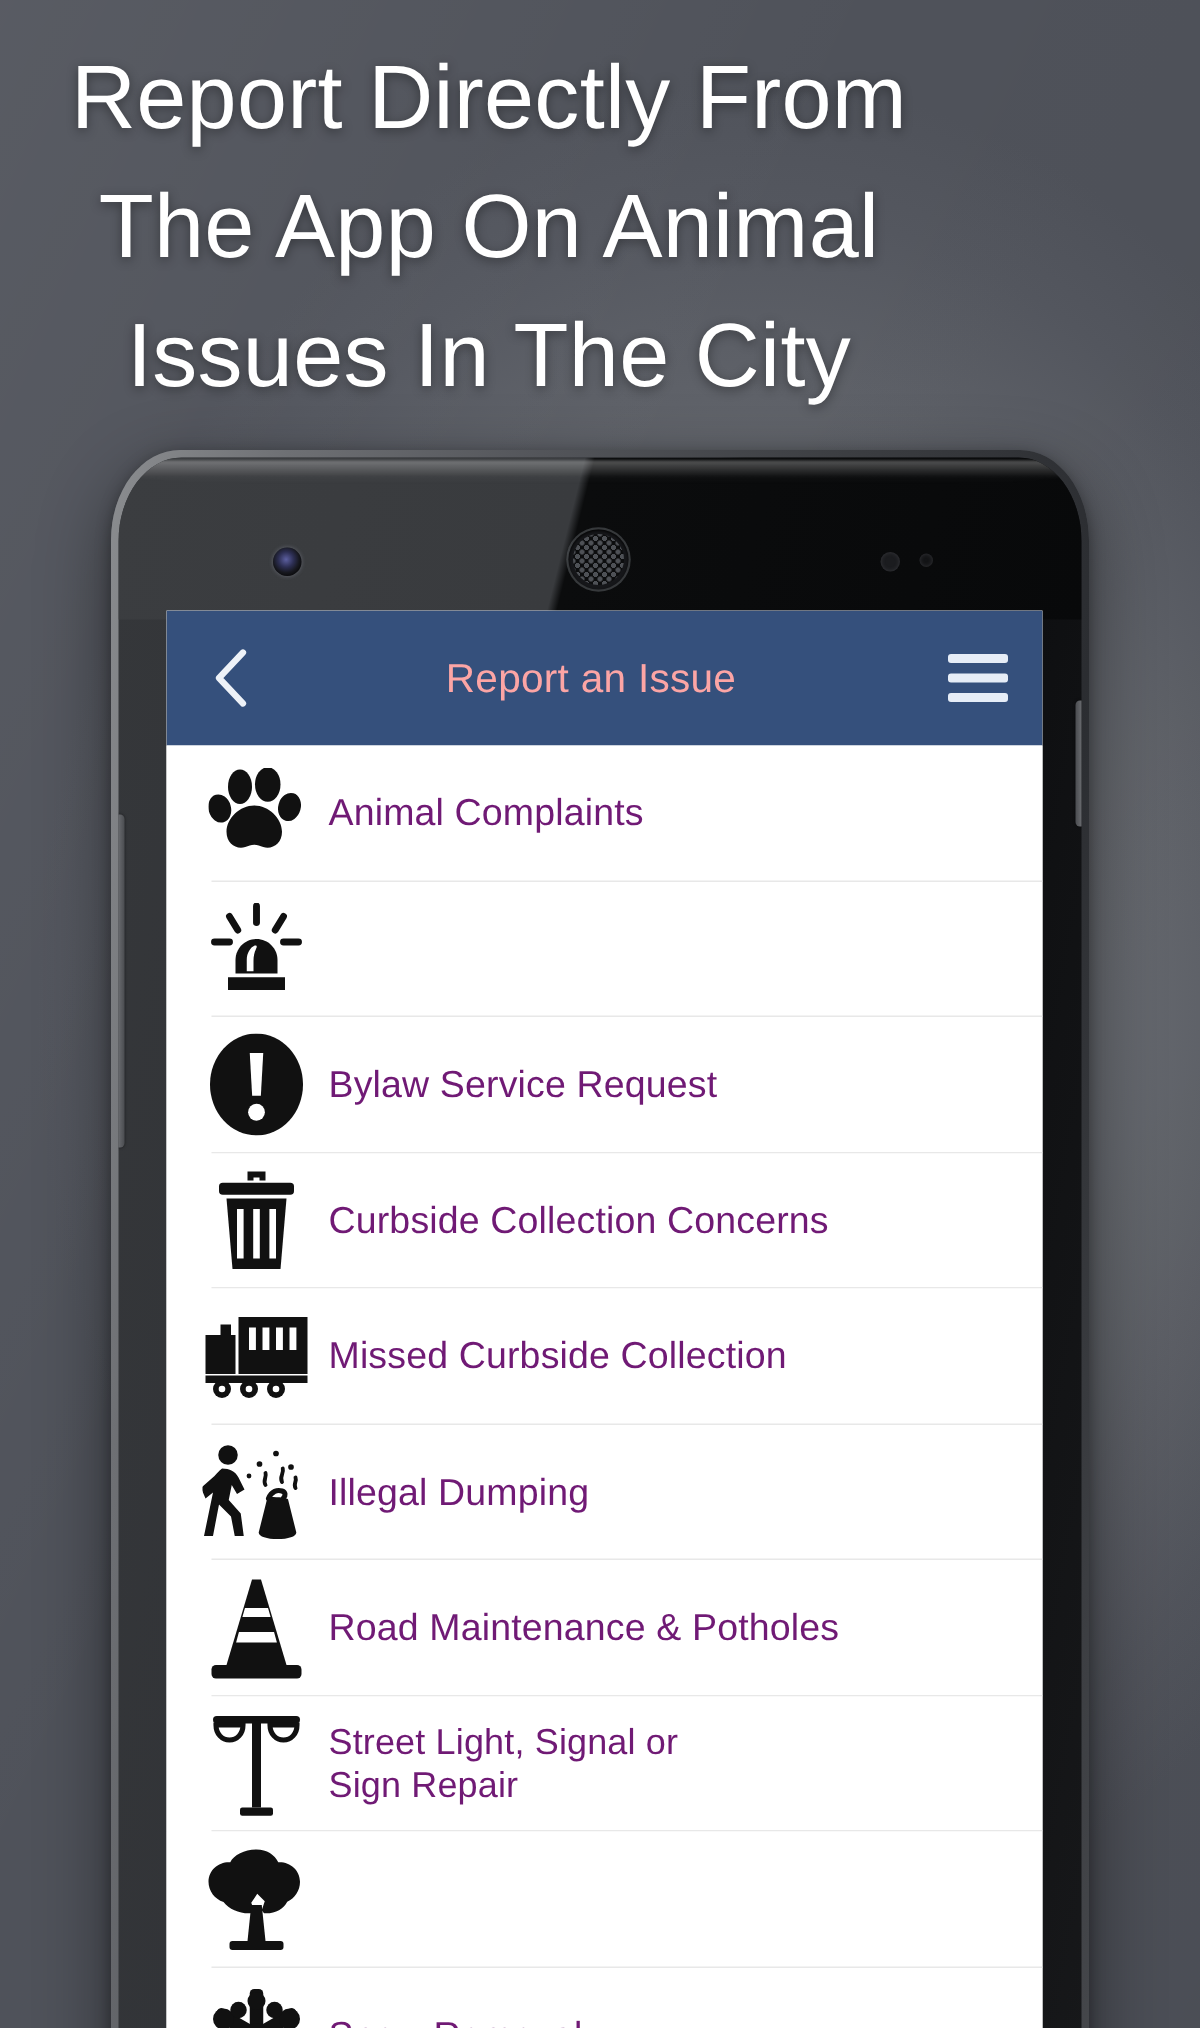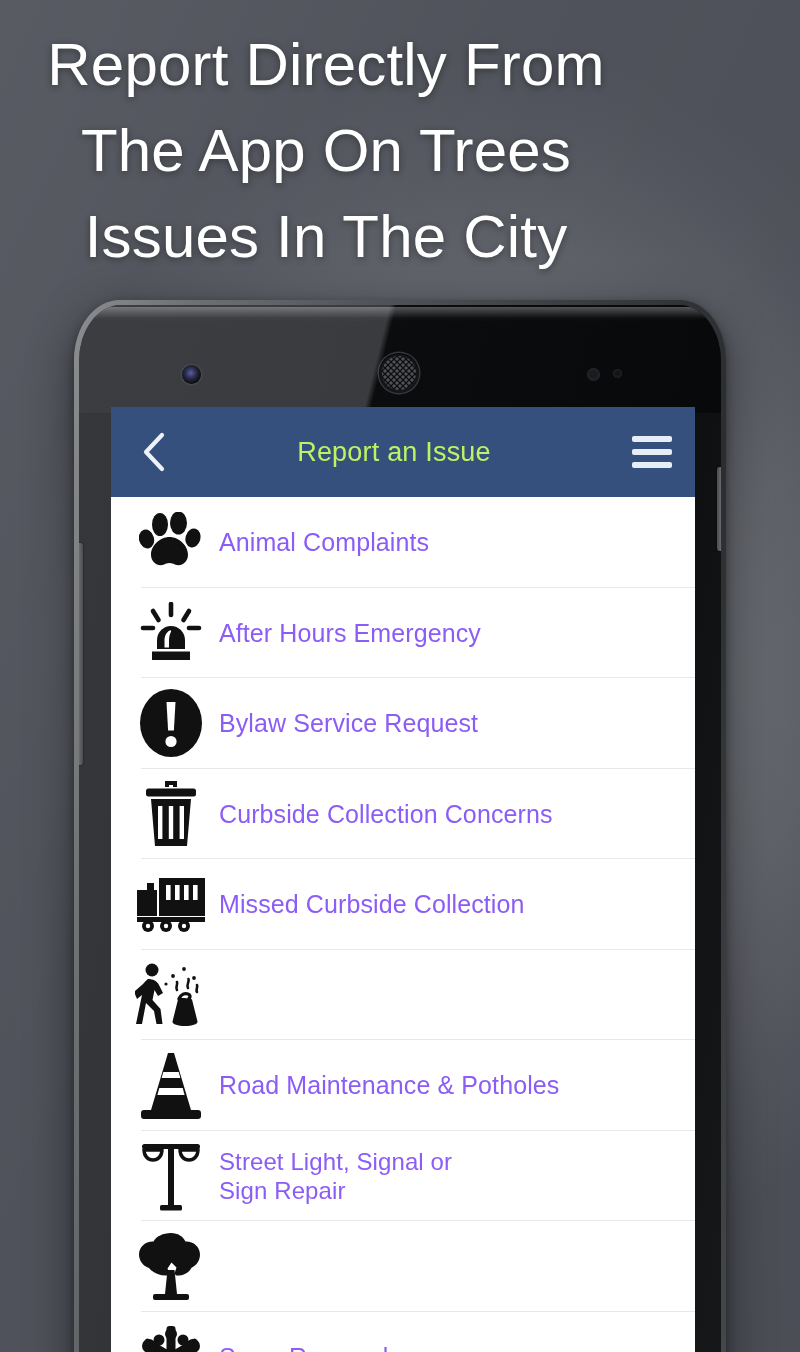--- a/index.html
+++ b/index.html
@@ -126,21 +126,21 @@
   }
   #back-button {
     width:86px; height:90px;
     display:flex; align-items:center; justify-content:center;
     cursor:pointer;
   }
   #back-chevron { display:block; }
   #appbar-title {
     flex:1;
     text-align:center;
-    color:#bef264;
+    color:#fca5a5;
     font-size:27px;
     font-weight:400;
     letter-spacing:0.2px;
     margin-left:-18px;
   }
   #menu-button {
     width:86px; height:90px;
     display:flex; flex-direction:column; align-items:center; justify-content:center;
     gap:7px; cursor:pointer;
   }
@@ -164,38 +164,38 @@
     height:1px; background:#e8e8e8;
   }
   .issue-row.tall { height:90.5px; }
   .issue-icon {
     width:76px; min-width:76px; height:76px;
     display:flex; align-items:center; justify-content:center;
   }
   .issue-icon svg { display:block; }
   .issue-label {
     margin-left:10px;
-    color:#8b5cf6;
+    color:#701a75;
     font-size:25px;
     line-height:30px;
     font-weight:400;
     letter-spacing:0.1px;
     white-space:pre-line;
   }
   .issue-label.two-line { font-size:24px; line-height:29px; }
 </style>
 </head>
 <body>
 
 <div id="backdrop"></div>
 <div id="backdrop-sheen"></div>
 
 <h1 id="headline">
   <span class="hl-line">Report Directly From</span>
-  <span class="hl-line">The App On Trees</span>
+  <span class="hl-line">The App On Animal</span>
   <span class="hl-line">Issues In The City</span>
 </h1>
 
 <div id="phone">
   <div id="phone-rim"></div>
   <div id="phone-body">
     <div id="phone-glasstop"></div>
     <div id="phone-gloss"></div>
 
     <div id="front-camera"></div>
@@ -249,21 +249,20 @@
                 <line x1="14" y1="9" x2="19.5" y2="18"></line>
                 <line x1="50" y1="9" x2="44.5" y2="18"></line>
                 <line x1="4" y1="26" x2="14" y2="26"></line>
                 <line x1="60" y1="26" x2="50" y2="26"></line>
               </g>
               <path d="M18 47V38c0-7.7 6.3-14 14-14s14 6.3 14 14v9H18z" fill="#111"></path>
               <path d="M25.5 45.5V38c0-4.5 2.3-8.3 5.3-9.6 1.1-.5 1.7.4 1.2 1.4-1.3 2.6-2 5.6-2 8.7v7h-4.5z" fill="#fff"></path>
               <rect x="13" y="49.5" width="38" height="8.5" fill="#111"></rect>
             </svg>
           </div>
-          <div class="issue-label">After Hours Emergency</div>
         </div>
 
         <div class="issue-row">
           <div class="issue-icon">
             <svg width="62" height="68" viewBox="0 0 62 68" aria-hidden="true">
               <ellipse cx="31" cy="34" rx="31" ry="34" fill="#111"></ellipse>
               <path d="M26.5 13h9l-1.6 28.5h-5.8L26.5 13z" fill="#fff"></path>
               <circle cx="31" cy="52.5" r="5.6" fill="#fff"></circle>
             </svg>
           </div>
@@ -322,20 +321,21 @@
                 <path d="M62 30c-1.6-2.6 1-4.4 0-7"></path>
               </g>
               <g fill="#111">
                 <circle cx="38" cy="14" r="1.9"></circle>
                   <circle cx="49" cy="7" r="1.9"></circle>
                 <circle cx="59" cy="16" r="1.9"></circle>
                   <circle cx="31" cy="22" r="1.6"></circle>
               </g>
             </svg>
           </div>
+          <div class="issue-label">Illegal Dumping</div>
         </div>
 
         <div class="issue-row">
           <div class="issue-icon">
             <svg width="66" height="70" viewBox="0 0 66 70" aria-hidden="true">
               <path d="M30 3h6l17 57H13L30 3z" fill="#111"></path>
               <path d="M25.3 22h15.4l1.7 6H23.6l1.7-6z" fill="#fff"></path>
               <path d="M21.3 38h23.4l1.9 7H19.4l1.9-7z" fill="#fff"></path>
               <rect x="3" y="60" width="60" height="9" rx="3" fill="#111"></rect>
             </svg>

